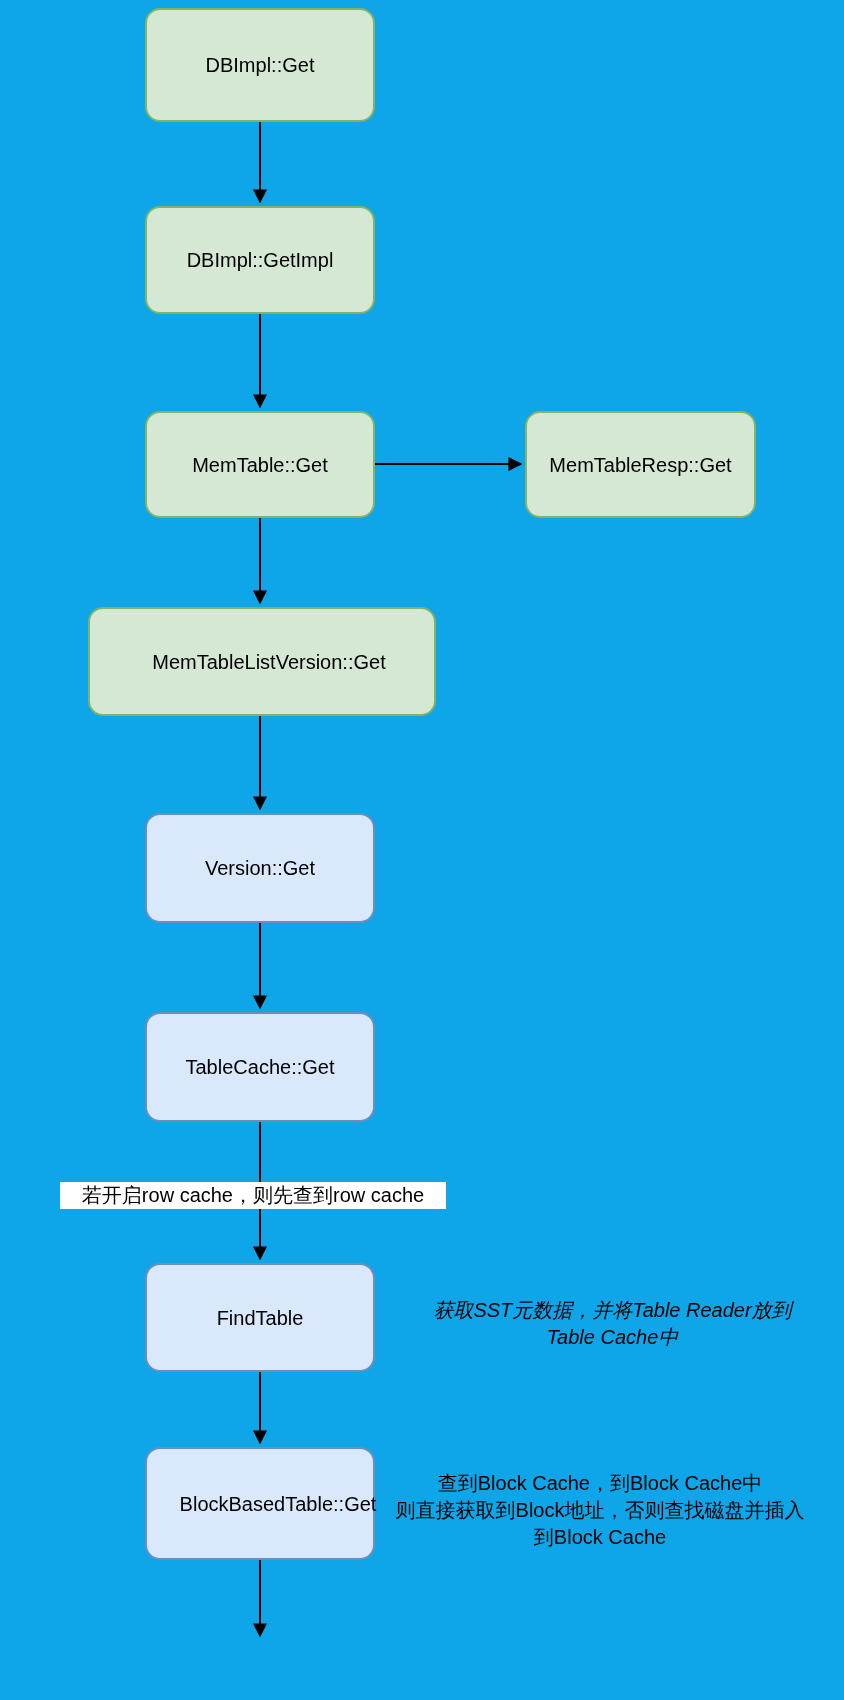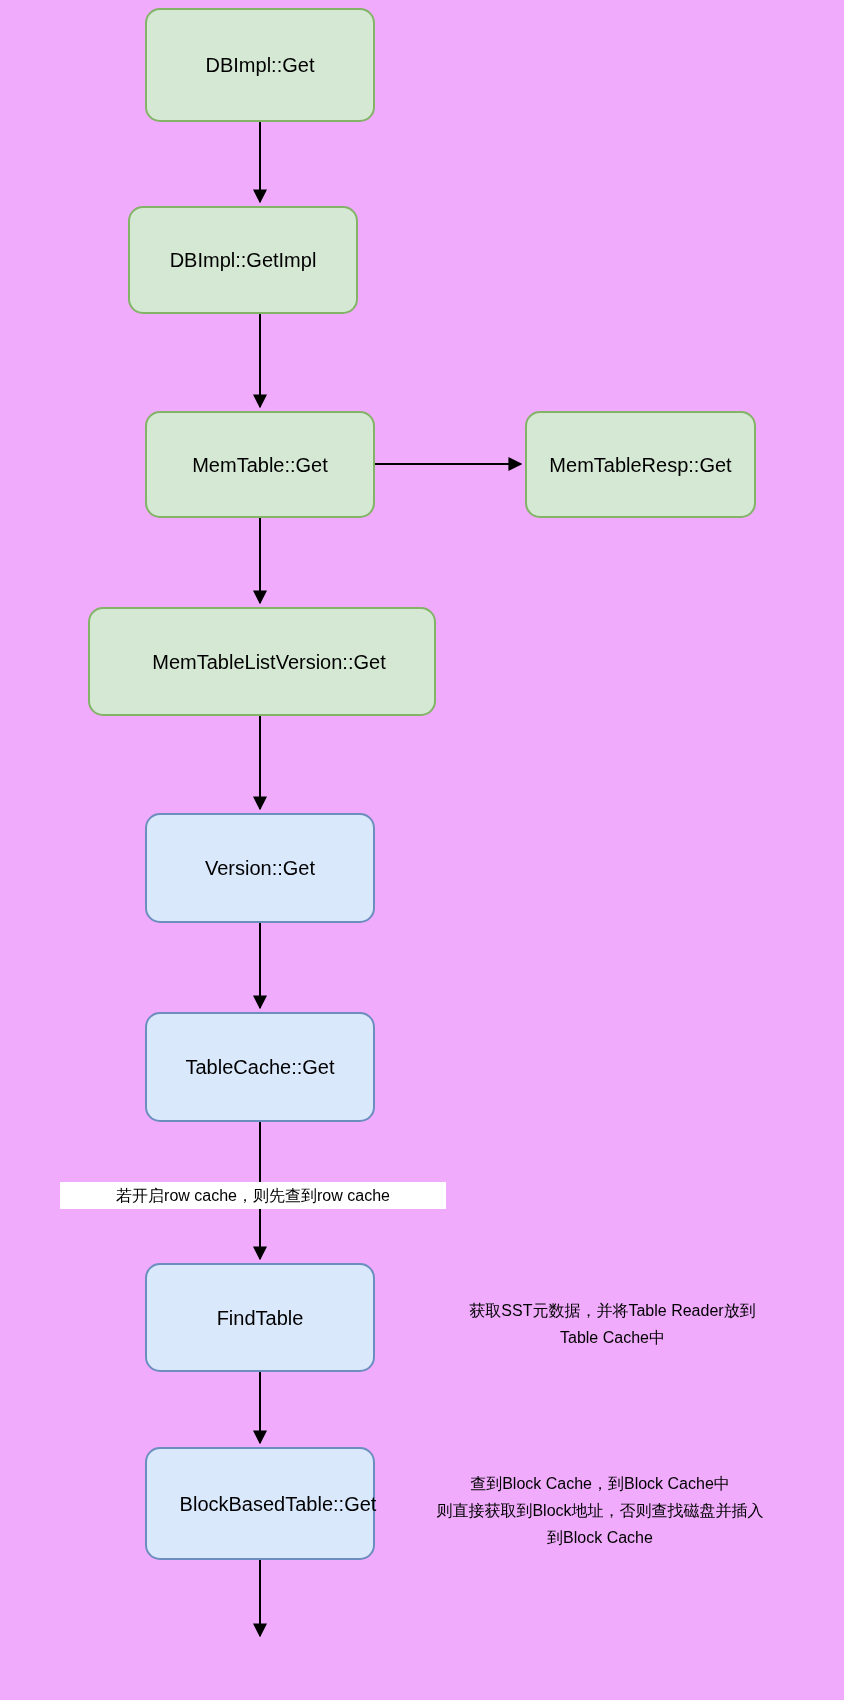--- a/index.html
+++ b/index.html
@@ -4,21 +4,21 @@
 <style>
   html, body {
     margin: 0;
     padding: 0;
     background: #ffffff;
   }
   .canvas {
     position: relative;
     width: 844px;
     height: 1700px;
-    background: #f0abfc;
+    background: #0ea5e9;
     font-family: "Liberation Sans", sans-serif;
     color: #000000;
     overflow: hidden;
   }
   .arrow-layer {
     position: absolute;
     left: 0;
     top: 0;
     width: 844px;
     height: 1700px;
@@ -40,21 +40,21 @@
   .node.green {
     background: var(--green-fill, #d5e8d4);
     border: 2px solid var(--green-stroke, #82b366);
   }
   .node.blue {
     background: var(--blue-fill, #dae8fc);
     border: 2px solid var(--blue-stroke, #6c8ebf);
   }
   .note {
     position: absolute;
-    font-size: 16px;
+    font-size: 20px;
     line-height: 27px;
     text-align: center;
     color: #000000;
     z-index: 3;
   }
   .note.on-line {
     background: #ffffff; 
     white-space: nowrap;
   }
 </style>
@@ -75,39 +75,39 @@
     <line x1="260" y1="518" x2="260" y2="603" stroke="#000000" stroke-width="2" marker-end="url(#arrowhead)"></line>
     <line x1="260" y1="716" x2="260" y2="809" stroke="#000000" stroke-width="2" marker-end="url(#arrowhead)"></line>
     <line x1="260" y1="923" x2="260" y2="1008" stroke="#000000" stroke-width="2" marker-end="url(#arrowhead)"></line>
     <line x1="260" y1="1122" x2="260" y2="1259" stroke="#000000" stroke-width="2" marker-end="url(#arrowhead)"></line>
     <line x1="260" y1="1372" x2="260" y2="1443" stroke="#000000" stroke-width="2" marker-end="url(#arrowhead)"></line>
     <line x1="260" y1="1560" x2="260" y2="1636" stroke="#000000" stroke-width="2" marker-end="url(#arrowhead)"></line>
   </svg>
 
   <div class="node green" style="left:145px; top:8px; width:230px; height:114px;">DBImpl::Get</div>
 
-  <div class="node green" style="left:128px; top:206px; width:230px; height:108px;">DBImpl::GetImpl</div>
+  <div class="node green" style="left:145px; top:206px; width:230px; height:108px;">DBImpl::GetImpl</div>
 
   <div class="node green" style="left:525px; top:411px; width:231px; height:107px;">MemTableResp::Get</div>
 
   <div class="node green" style="left:145px; top:411px; width:230px; height:107px;">MemTable::Get</div>
 
   <div class="node green" style="left:88px; top:607px; width:348px; height:109px;padding-left:14px;">MemTableListVersion::Get</div>
 
   <div class="node blue" style="left:145px; top:813px; width:230px; height:110px;">Version::Get</div>
 
   <div class="node blue" style="left:145px; top:1012px; width:230px; height:110px;">TableCache::Get</div>
 
   <div class="node blue" style="left:145px; top:1263px; width:230px; height:109px;">FindTable</div>
 
   <div class="node blue" style="left:145px; top:1447px; width:230px; height:113px;padding-left:36px;">BlockBasedTable::Get</div>
 
   <div class="note on-line" style="left:60px; top:1182px; width:386px;">若开启row cache，则先查到row cache</div>
 
-  <div class="note" style="left:380px; top:1297px; width:465px;">
+  <div class="note" style="left:380px; top:1297px; width:465px;font-style:italic;">
     <div>获取SST元数据，并将Table Reader放到</div>
     <div>Table Cache中</div>
   </div>
 
   <div class="note" style="left:355px; top:1470px; width:490px;">
     <div>查到Block Cache，到Block Cache中</div>
     <div>则直接获取到Block地址，否则查找磁盘并插入</div>
     <div>到Block Cache</div>
   </div>
 

